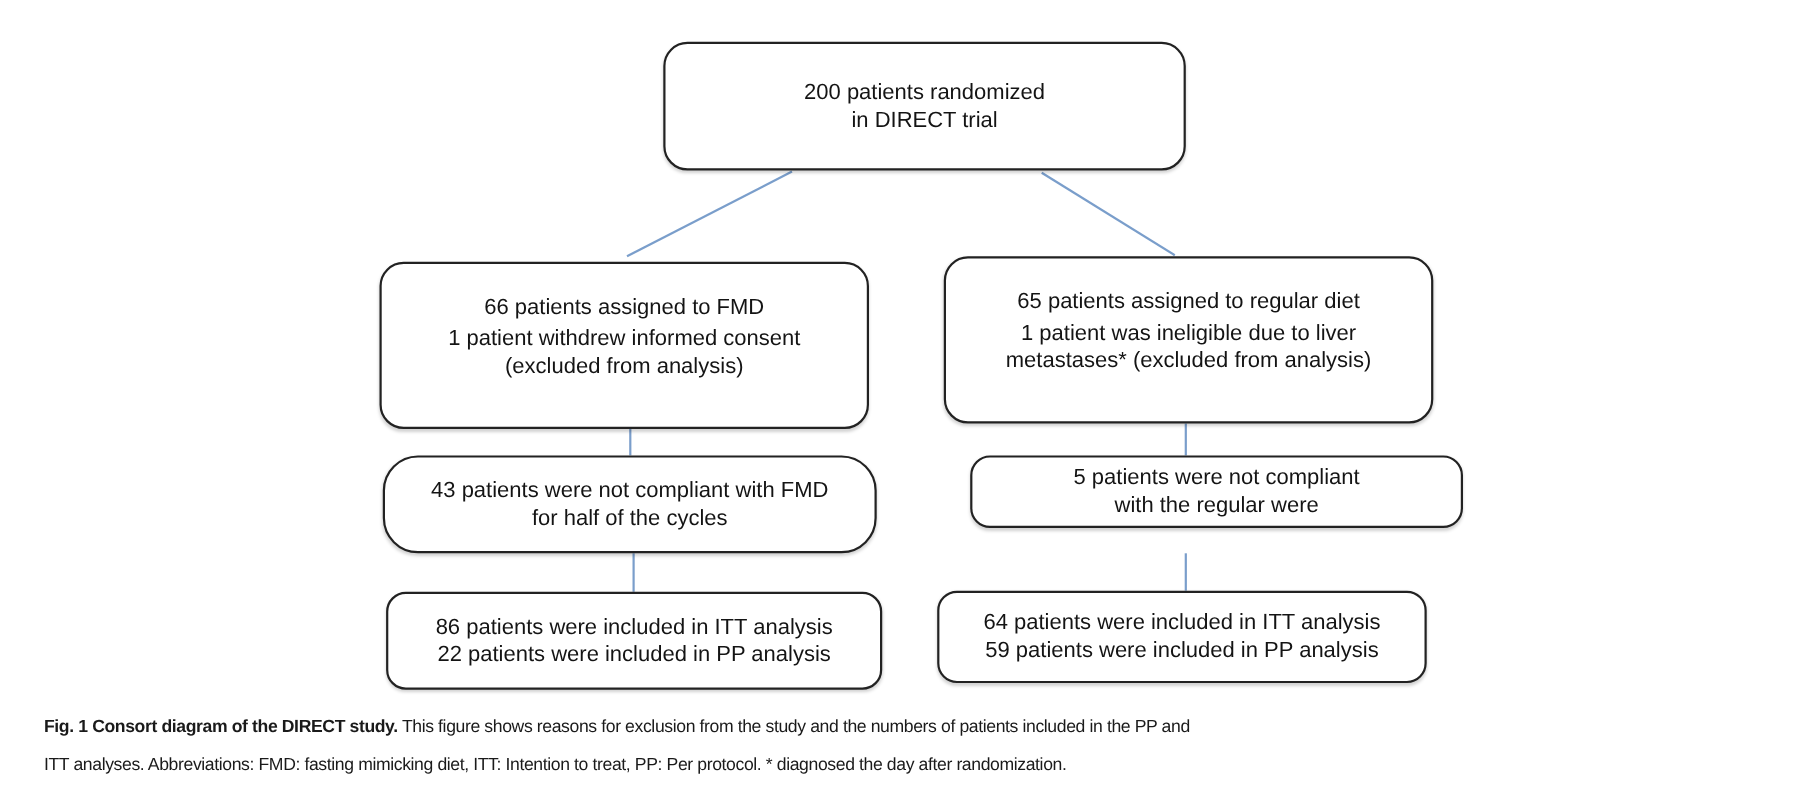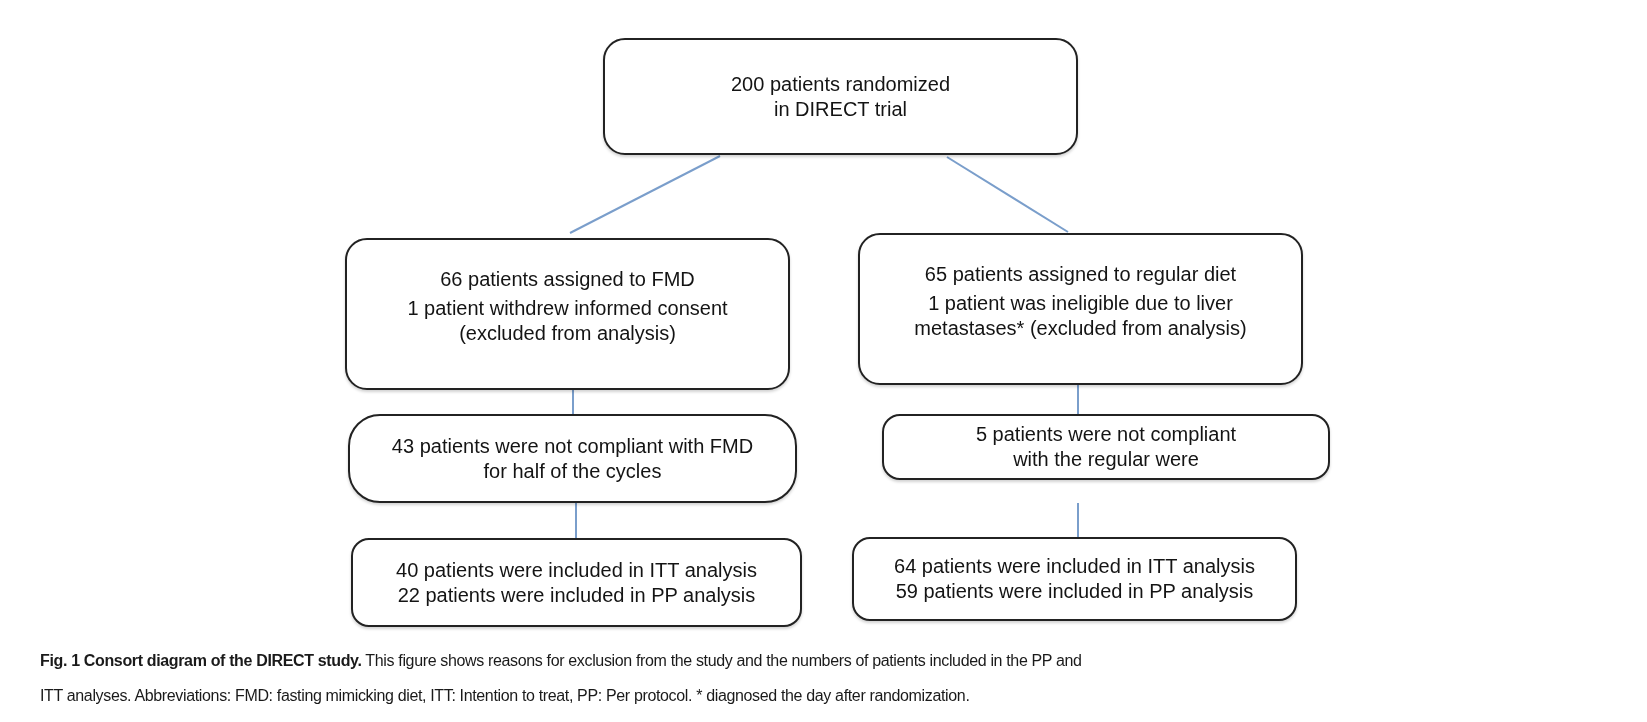--- a/index.html
+++ b/index.html
@@ -93,21 +93,21 @@
     <div>43 patients were not compliant with FMD</div>
     <div>for half of the cycles</div>
   </div>
 
   <div class="box center" style="left:850px; top:414px; width:448px; height:66px; border-radius:18px;margin-left:32px;">
     <div>5 patients were not compliant</div>
     <div>with the regular were</div>
   </div>
 
   <div class="box center" style="left:351px; top:538px; width:451px; height:89px; border-radius:18px;">
-    <div>40 patients were included in ITT analysis</div>
+    <div>86 patients were included in ITT analysis</div>
     <div>22 patients were included in PP analysis</div>
   </div>
 
   <div class="box center" style="left:852px; top:537px; width:445px; height:84px; border-radius:18px;">
     <div>64 patients were included in ITT analysis</div>
     <div>59 patients were included in PP analysis</div>
   </div>
 
   <div class="caption">
     <div class="caption-line"><strong>Fig. 1 Consort diagram of the DIRECT study.</strong><span> This figure shows reasons for exclusion from the study and the numbers of patients included in the PP and</span></div>

